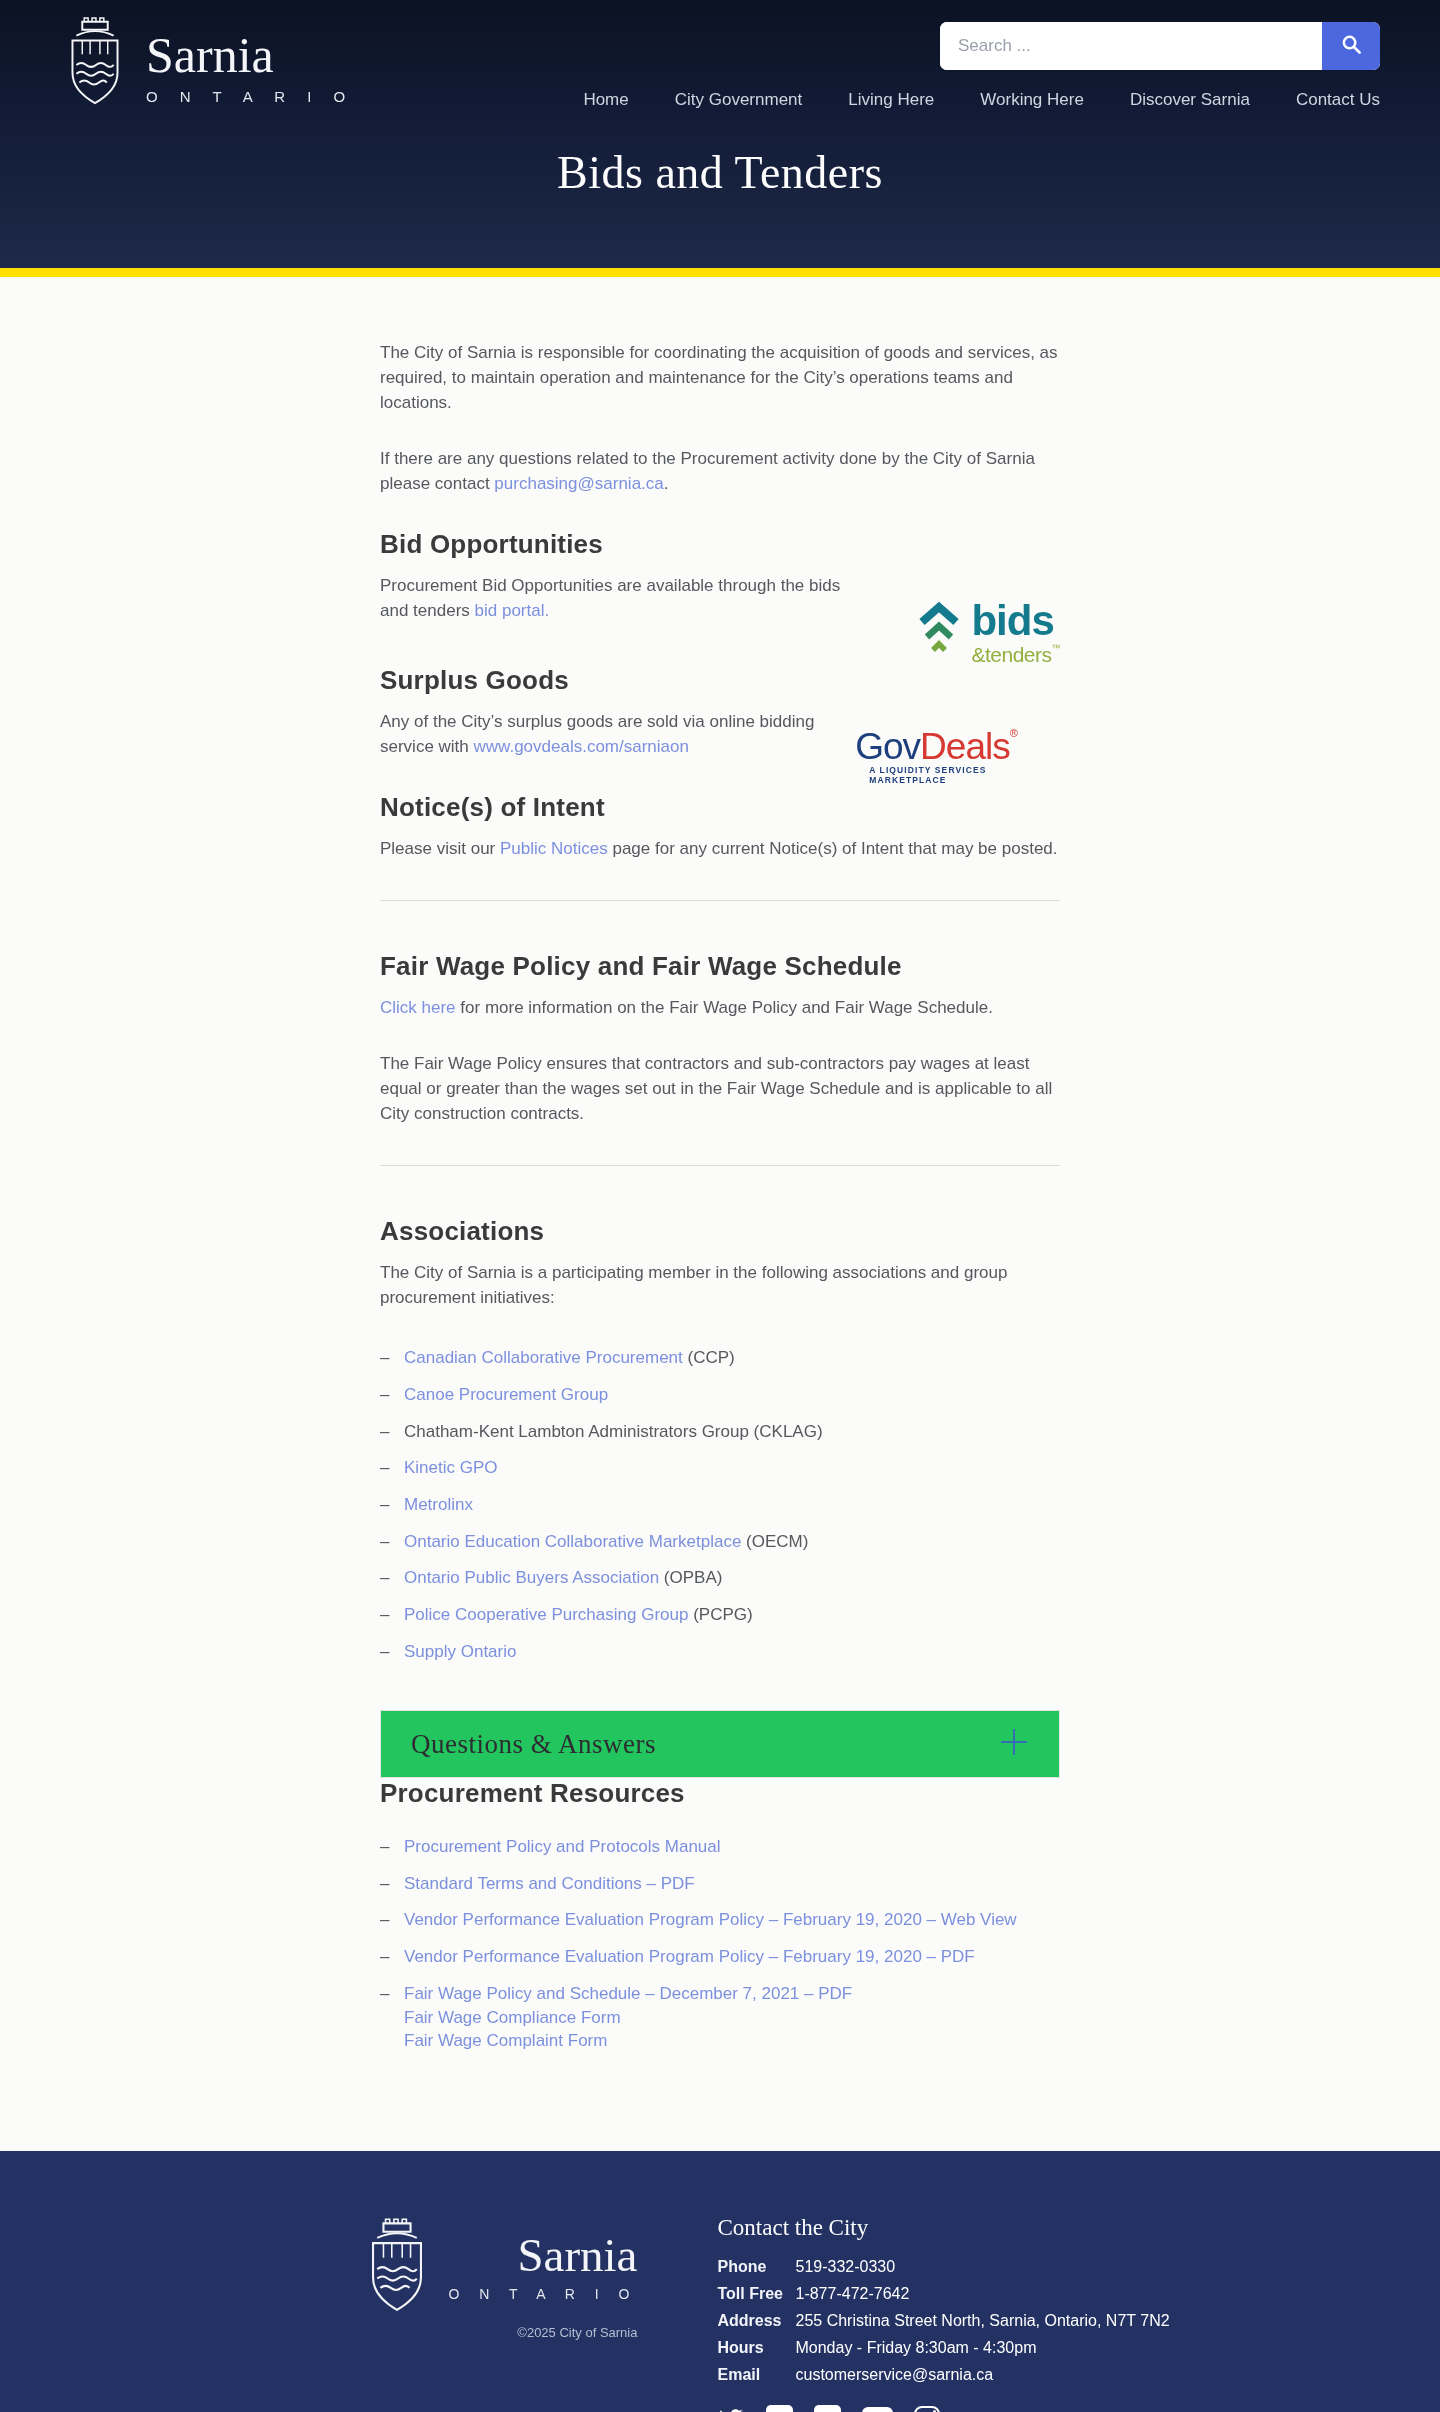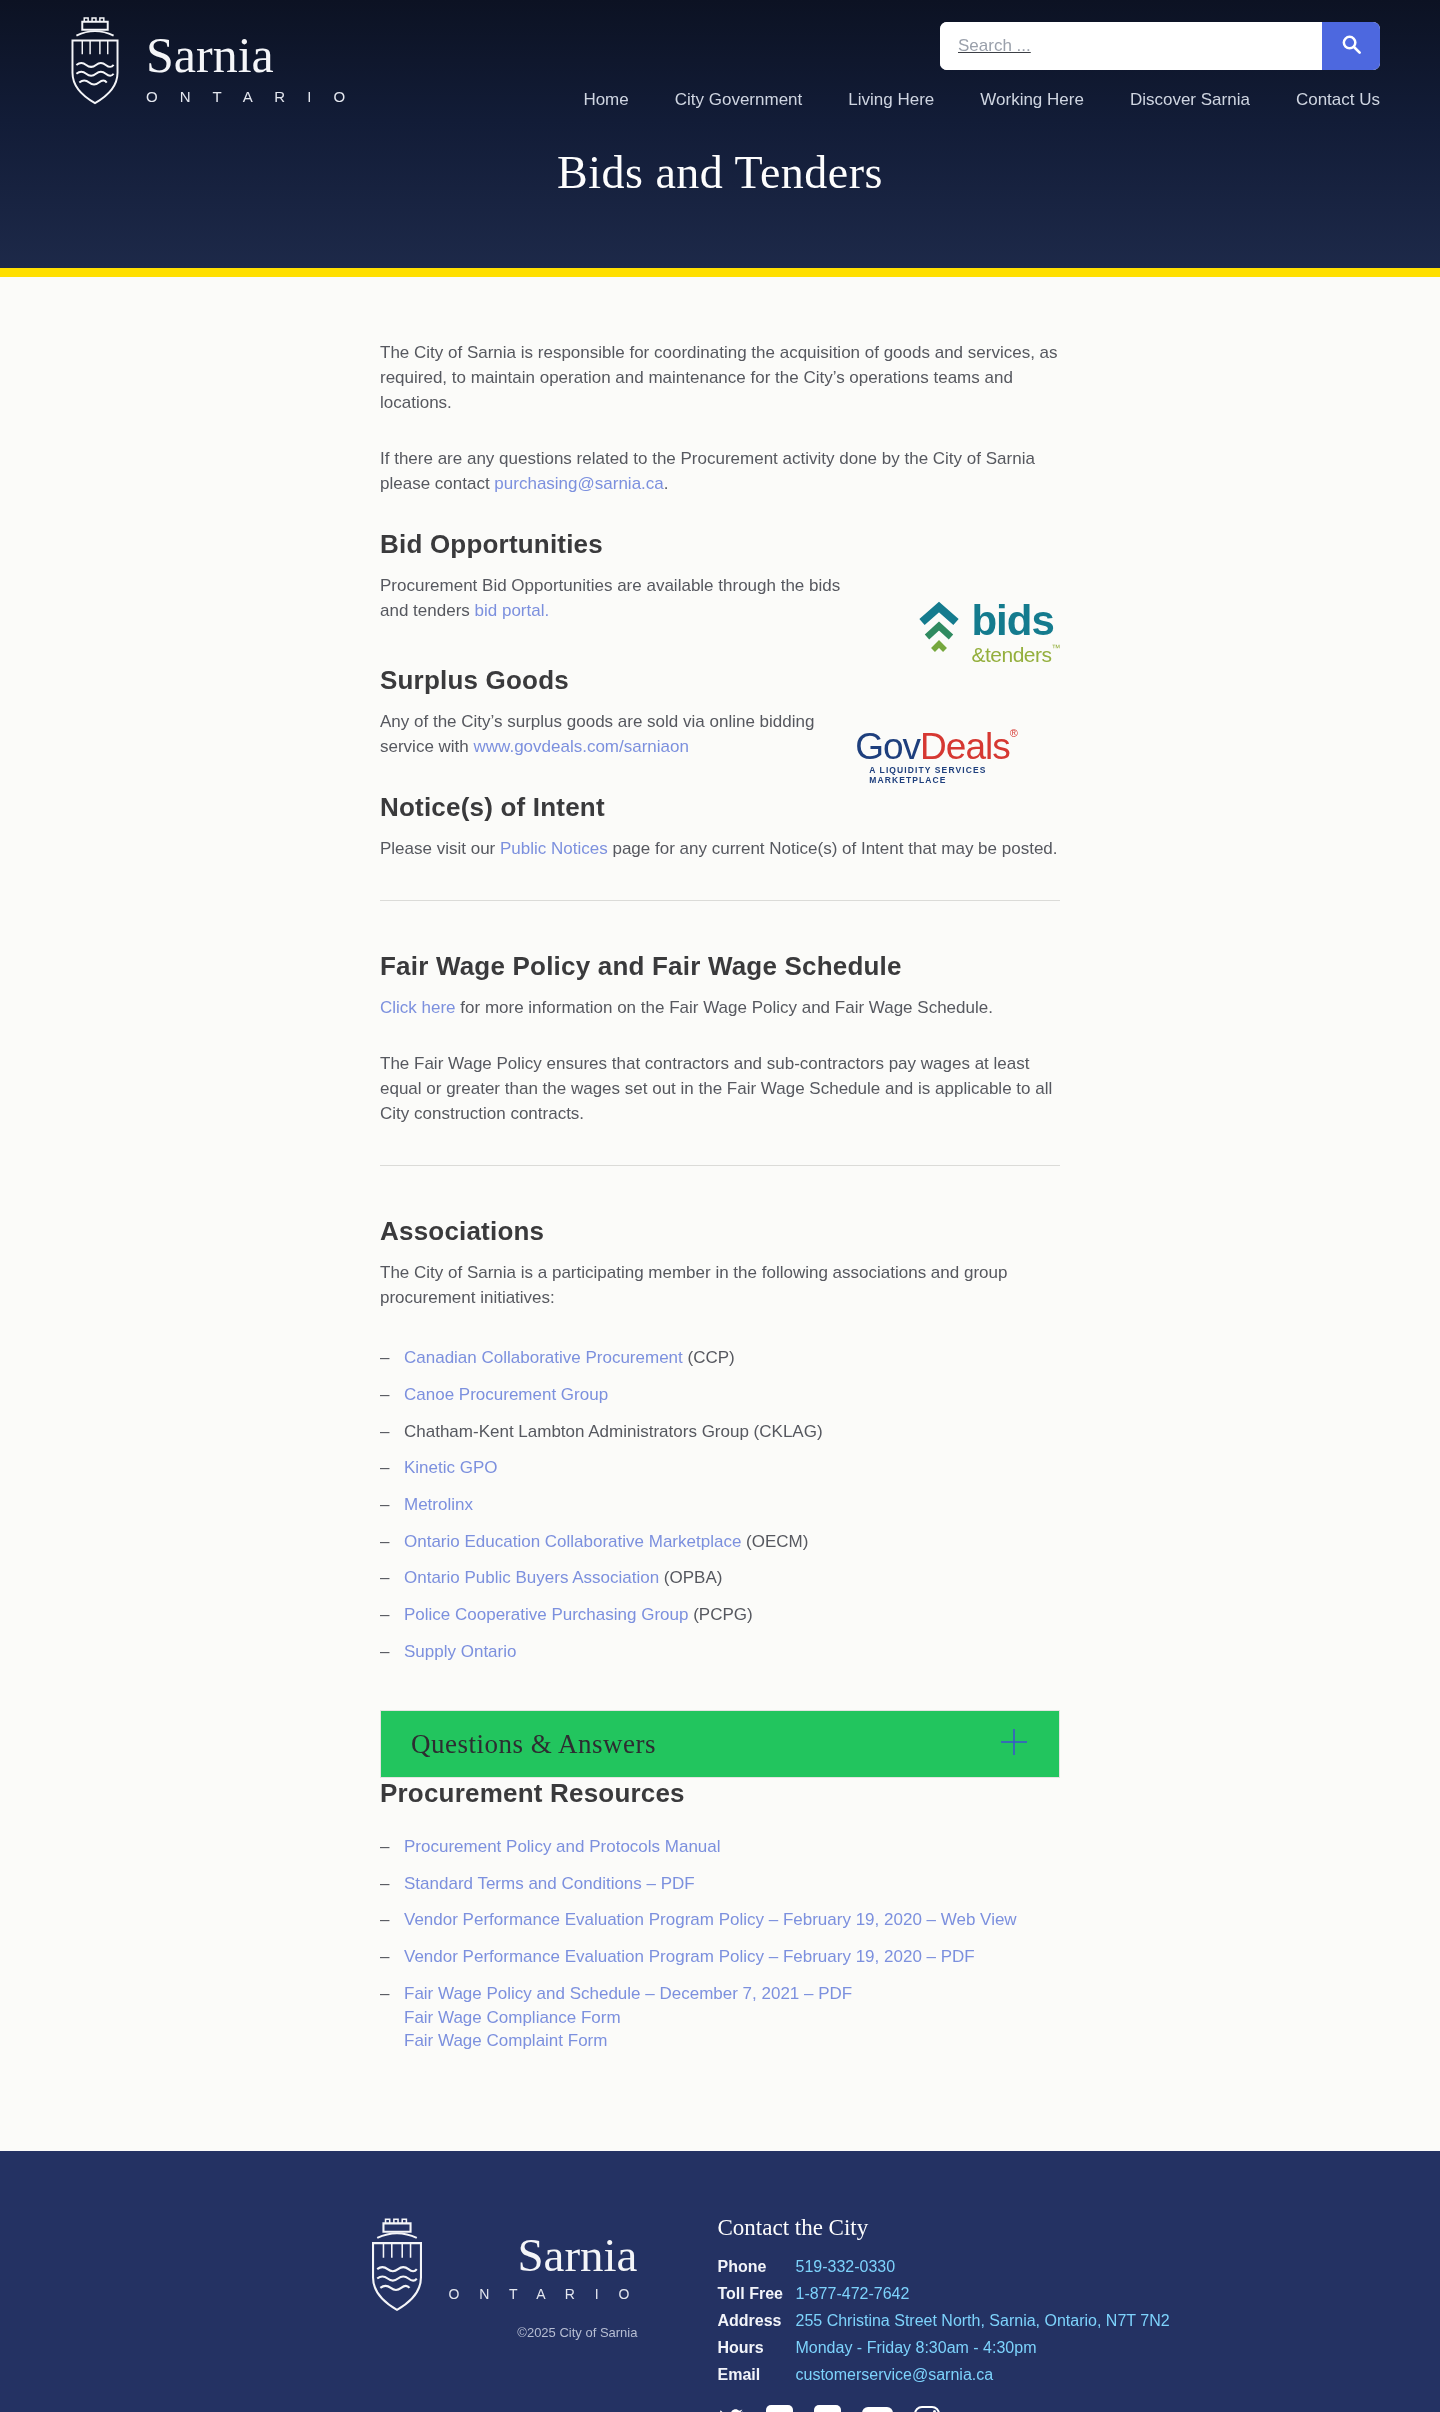--- a/index.html
+++ b/index.html
@@ -20,21 +20,21 @@
   }
   .header-top { display:flex; justify-content:space-between; padding:14px 60px 0 60px; }
   .logo { display:flex; align-items:flex-start; gap:16px; color:#fff; }
   .crest-svg { height:94px; width:70px; }
   .logo-text { padding-top:16px; }
   .logo-city { font-family:"Liberation Serif","DejaVu Serif",serif; font-size:50px; line-height:1; color:#f4f5f8; }
   .logo-prov { font-size:15px; letter-spacing:9px; color:#e4e7ef; margin-top:8px; }
   .header-right { display:flex; flex-direction:column; align-items:flex-end; }
   .search { display:flex; width:440px; height:48px; border-radius:7px; overflow:hidden; margin-top:8px; background:#fff; }
   .search input { flex:1; border:0; outline:none; padding:0 18px; font-size:17px; color:#3c3f45;
-    font-family:"Liberation Sans","DejaVu Sans",sans-serif;text-decoration:underline; }
+    font-family:"Liberation Sans","DejaVu Sans",sans-serif; }
   .search input::placeholder { color:#9aa0ab; }
   .search-btn { width:58px; background:#4d68df; border:0; cursor:pointer; display:flex; align-items:center; justify-content:center; }
   .nav { display:flex; gap:46px; margin-top:20px; font-size:17px; color:#cfd5e1; }
   .nav-item { cursor:pointer; white-space:nowrap; }
   .page-title {
     text-align:center; color:#fdfdfd; font-size:46px; font-weight:400;
     margin-top:34px; letter-spacing:0.5px;
   }
   .accent-bar { height:9px; background:#ffdf00; }
 
@@ -89,21 +89,21 @@
   .f-logo-block { text-align:right; }
   .f-logo-row { display:flex; align-items:center; gap:14px; }
   .f-crest { height:100px; width:74px; }
   .f-city { font-family:"Liberation Serif","DejaVu Serif",serif; font-size:47px; line-height:1; color:#f4f5f8; }
   .f-prov { font-size:14px; letter-spacing:8px; color:#e4e7ef; margin-top:7px; }
   .f-copy { font-size:13px; color:#b6bdd2; margin-top:6px; }
   .f-contact { min-width:420px; }
   .f-contact-heading { font-size:23px; margin:0 0 18px 0; font-weight:500; color:#fdfdfd; }
   .c-row { display:flex; font-size:16px; line-height:1.0; margin-bottom:11px; }
   .c-label { width:78px; font-weight:700; color:#f2f4f9; flex-shrink:0; }
-  .c-value { color:#7dd3fc; }
+  .c-value { color:#ffffff; }
   .social-row { display:flex; align-items:center; gap:21px; margin-top:22px; }
   .soc { cursor:pointer; display:flex; align-items:center; justify-content:center; }
   .soc-box { width:27px; height:27px; background:#fff; border-radius:5px; color:#243263;
     display:flex; align-items:flex-end; justify-content:center; font-weight:700; overflow:hidden; }
   .fb-f { font-size:22px; line-height:0.92; transform:translateX(3px); font-family:"Liberation Serif",serif; }
   .in-t { font-size:15px; align-self:center; letter-spacing:-0.5px; }
   .yt-box { width:31px; height:23px; background:#fff; border-radius:6px; display:flex; align-items:center; justify-content:center; }
   .ig-box { width:26px; height:26px; border:2.4px solid #fff; border-radius:8px; position:relative; }
   .ig-dot { position:absolute; right:2px; top:2px; width:3px; height:3px; background:#fff; border-radius:50%; }
 </style>

